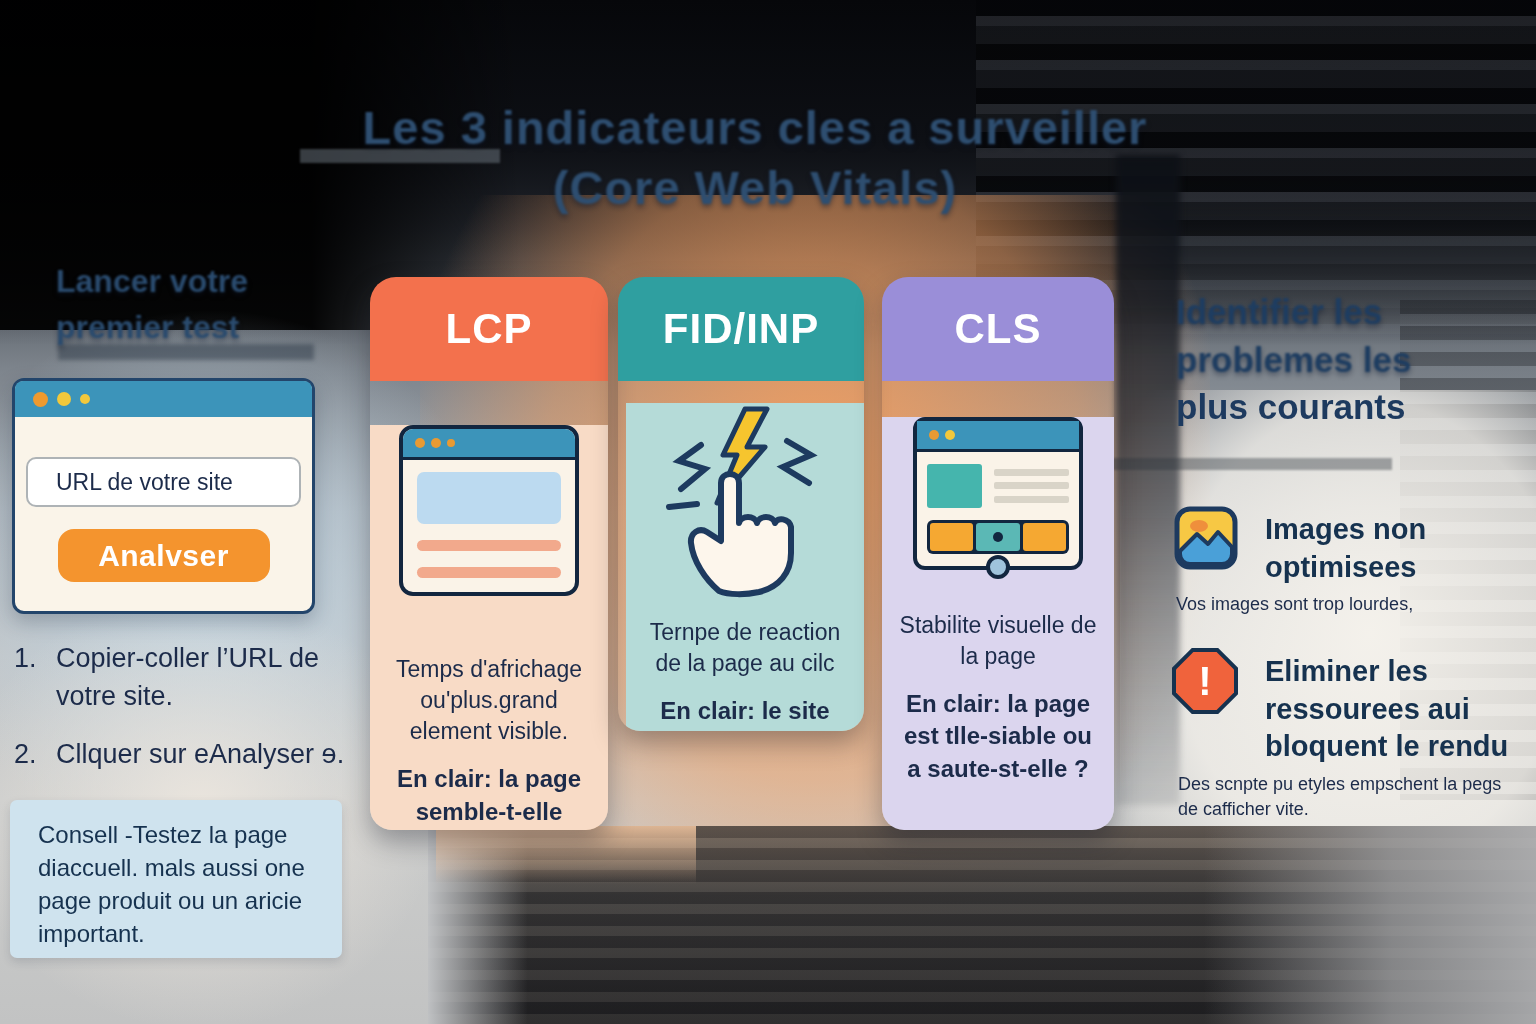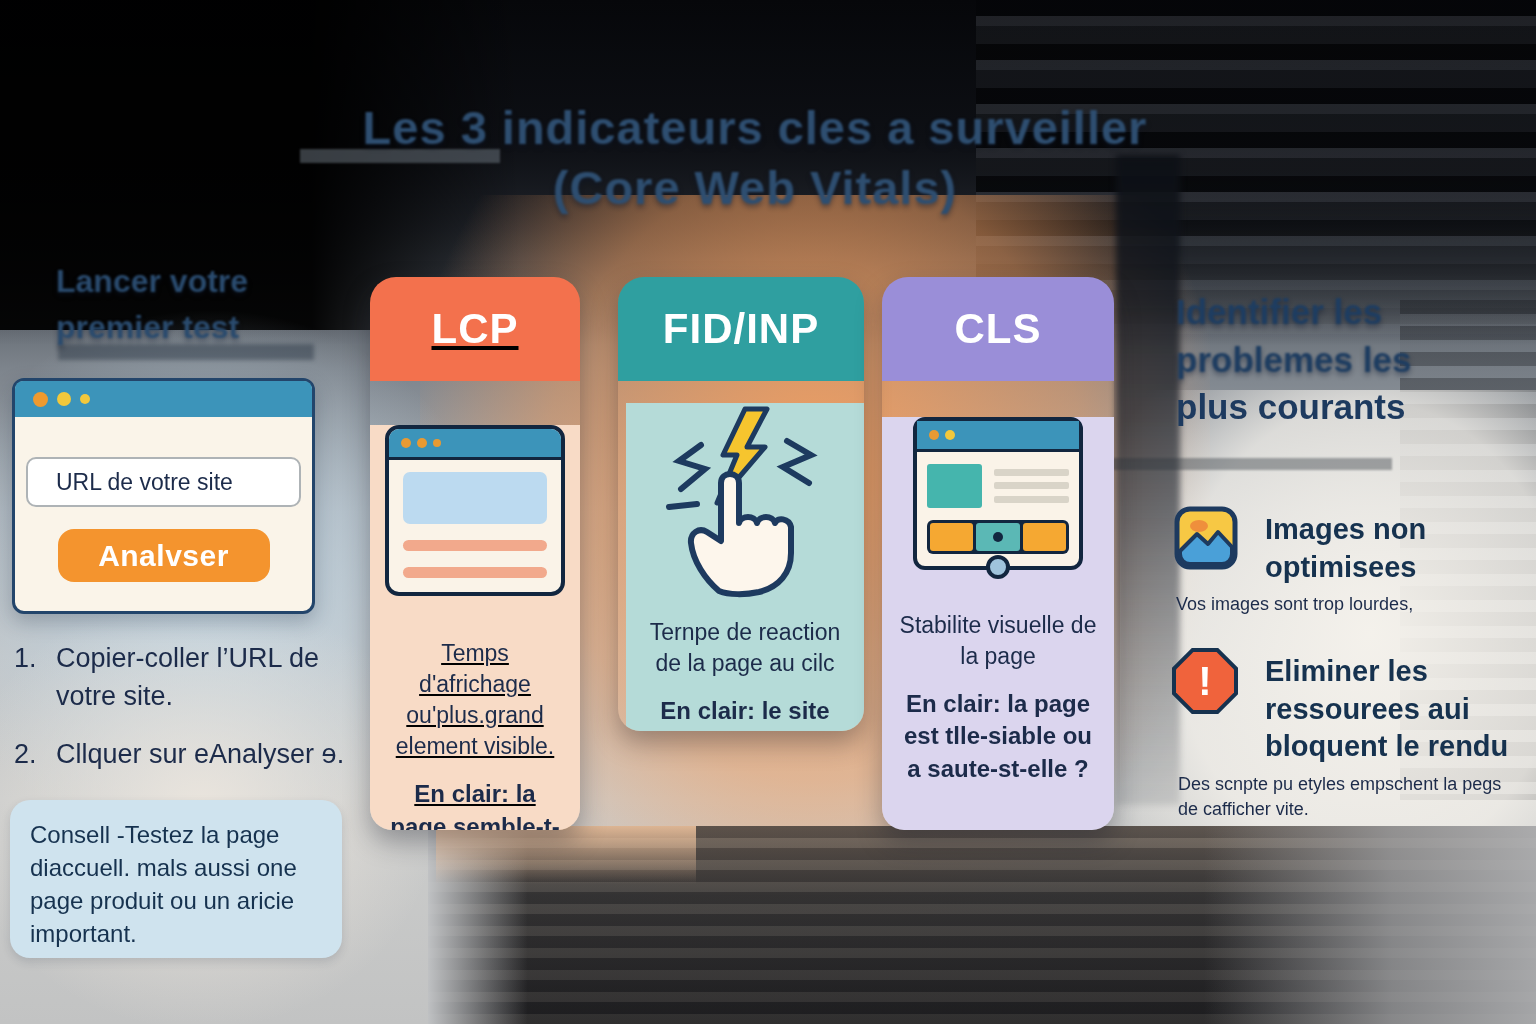--- a/index.html
+++ b/index.html
@@ -55,27 +55,27 @@
   .dot.y{width:14px;height:14px;background:#f2c83c;}
   .dot.ys{width:10px;height:10px;background:#f2c83c;}
   .url-field{margin:40px auto 0;width:243px;height:46px;background:#fff;border:2px solid #aeb3b6;border-radius:10px;
     display:flex;align-items:center;padding-left:28px;font-size:23px;color:#1c2b4a;}
   .analyse-btn{margin:22px auto 0;width:212px;height:53px;background:#f4942e;border:none;border-radius:16px;
     display:flex;align-items:center;justify-content:center;color:#fff;font-weight:700;font-size:30px;
     font-family:inherit;cursor:pointer;letter-spacing:.5px;}
   .steps{left:14px;top:640px;width:346px;z-index:6;color:#1c2b4a;font-size:27px;line-height:1.4;}
   .step{display:flex;gap:14px;margin-bottom:20px;}
   .step .num{min-width:28px;}
-  .tip{left:10px;top:800px;width:332px;height:158px;z-index:6;background:#cfe3ee;border-radius:20px;
-    box-shadow:0 4px 10px rgba(30,40,60,.15);color:#16324f;font-size:24px;line-height:1.38;padding:18px 20px;box-sizing:border-box;font-weight:500;}
+  .tip{left:10px;top:800px;width:332px;height:158px;z-index:6;background:#cfe3ee;border-radius:7px;
+    box-shadow:0 4px 10px rgba(30,40,60,.15);color:#16324f;font-size:24px;line-height:1.38;padding:18px 28px;box-sizing:border-box;font-weight:500;}
   
   .card{top:277px;z-index:5;border-radius:26px 26px 22px 22px;box-shadow:0 12px 26px rgba(25,28,40,.35);overflow:hidden;}
   .card-header{height:104px;display:flex;align-items:center;justify-content:center;color:#fff;font-weight:700;font-size:42px;letter-spacing:1px;}
   .card-body{padding:0;height:100%;}
-  .card-lcp{left:370px;width:210px;height:553px;text-decoration:underline;}
+  .card-lcp{left:370px;width:238px;height:553px;}
   .card-lcp .card-header{background:#f3714d;}
   .card-lcp .card-body{background:#f8dbc6;}
   .card-fid{left:618px;width:246px;height:454px;}
   .card-fid .card-header{background:#2f9fa0;}
   .card-fid .card-body{background:#b5dbd8;margin-left:8px;}
   .card-cls{left:882px;width:232px;height:553px;}
   .card-cls .card-header{background:#9a8ed8;}
   .card-cls .card-body{background:#dbd5ee;}
   .card-desc{margin:0;padding:0 14px;text-align:center;color:#1c2b4a;font-size:23px;line-height:1.35;font-weight:500;}
   .card-detail{margin:16px 0 0;padding:0 14px;text-align:center;color:#1c2b4a;font-size:24px;line-height:1.35;font-weight:700;}
@@ -171,21 +171,21 @@
           <span class="mini-dot"></span>
           <span class="mini-dot"></span>
           <span class="mini-dot small"></span>
         </div>
         <div class="mini-body">
           <div class="mini-hero"></div>
           <div class="mini-line"></div>
           <div class="mini-line"></div>
         </div>
       </div>
-      <p class="card-desc" style="margin-top:42px;">Temps d'africhage ou'plus.grand element visible.</p>
+      <p class="card-desc" style="margin-top:58px;">Temps d'africhage ou'plus.grand element visible.</p>
       <p class="card-detail">En clair: la page semble-t-elle chargee ?</p>
     </div>
   </div>
 
   <div class="abs card card-fid">
     <div class="card-header">FID/INP</div>
     <div class="card-body">
       <div style="display:flex;justify-content:center;margin-top:22px;">
         <svg width="176" height="196" viewBox="0 0 176 196">
           <polygon points="88,6 66,52 80,52 60,100 108,44 90,44 110,6" fill="#f6c52e" stroke="#1d3a5f" stroke-width="5" stroke-linejoin="round"></polygon>

